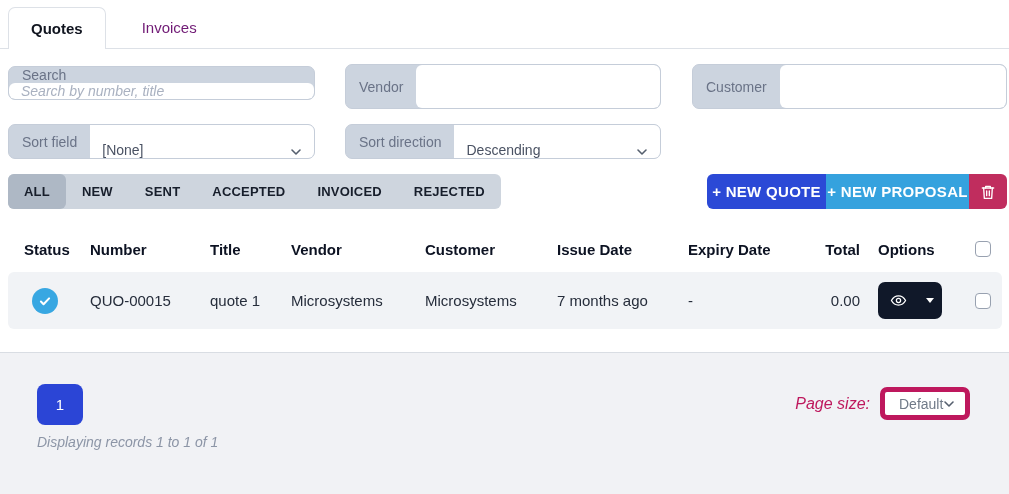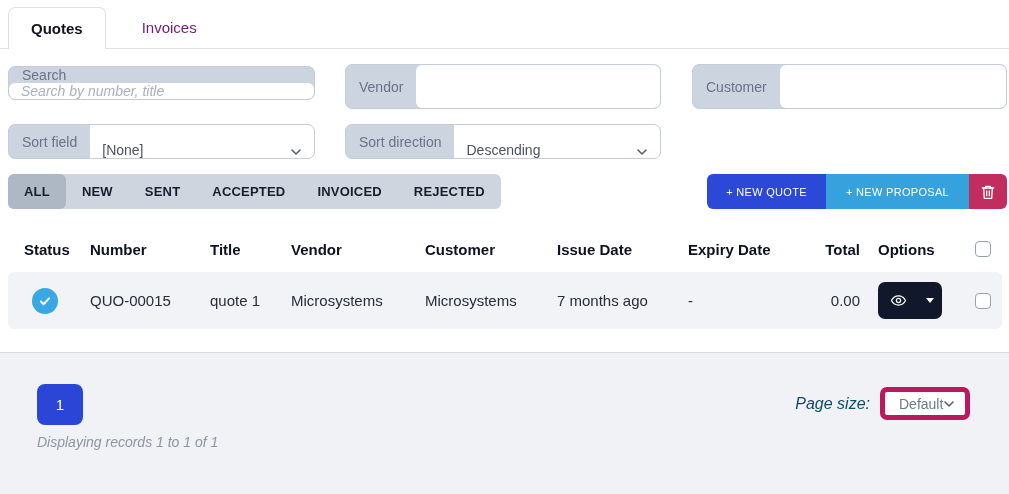--- a/index.html
+++ b/index.html
@@ -41,21 +41,21 @@
   
   .segbar { position:absolute; left:8px; top:174px; height:35px; display:inline-flex;
             background:#ced5de; border-radius:6px; align-items:stretch; }
   .seg { display:flex; align-items:center; padding:0 16px; font-size:13px; font-weight:700;
          color:#171e2b; letter-spacing:.2px; cursor:pointer; border-radius:6px; }
   .seg.active { background:#aeb8c5; }
 
   
   .actions { position:absolute; left:707px; top:174px; height:35px; display:flex; }
   .abtn { display:flex; align-items:center; justify-content:center; color:#fff;
-          font-size:11px; font-weight:400; letter-spacing:.3px; cursor:pointer;
+          font-size:15px; font-weight:700; letter-spacing:.3px; cursor:pointer;
           padding:0 16px; white-space:nowrap; }
   .abtn.quote    { background:#2b49d6; border-radius:6px 0 0 6px; width:119px; }
   .abtn.proposal { background:#35a2de; width:143px; }
   .abtn.del      { background:#c02d5e; border-radius:0 6px 6px 0; width:38px; padding:0; }
   .abtn svg { display:block; }
 
   
   .thead, .trow { display:grid;
       grid-template-columns:74px 120px 81px 134px 132px 131px 121px 51px 115px 1fr;
       align-items:center; }
@@ -82,21 +82,21 @@
   
   .divider { position:absolute; left:0; right:0; top:352px; height:1px; background:#d9dde3; }
   .footer { position:absolute; left:0; right:0; top:353px; bottom:0; background:#f1f2f5; }
   .pagebtn { position:absolute; left:37px; top:31px; width:46px; height:41px;
              background:#2b45d6; color:#fff; border-radius:8px; display:flex;
              align-items:center; justify-content:center; font-size:15px; cursor:pointer; }
   .summary { position:absolute; left:37px; top:81px; font-style:italic; font-size:14px;
              color:#8c95a6; }
   .pagesize { position:absolute; right:39px; top:34px; display:flex; align-items:center;
               gap:10px; }
-  .pagesize-label { font-style:italic; font-size:16px; color:#0c4a6e; }
+  .pagesize-label { font-style:italic; font-size:16px; color:#be185d; }
   .pagesize-select { width:90px; height:33px; background:#fff; border:5px solid #be185d;
                      border-radius:7px; display:flex; align-items:center;
                      justify-content:space-between; padding:0 10px 0 14px; font-size:14px;
                      color:#707a88; cursor:pointer; }
 </style>
 </head>
 <body>
 
 <div class="stage">
 

